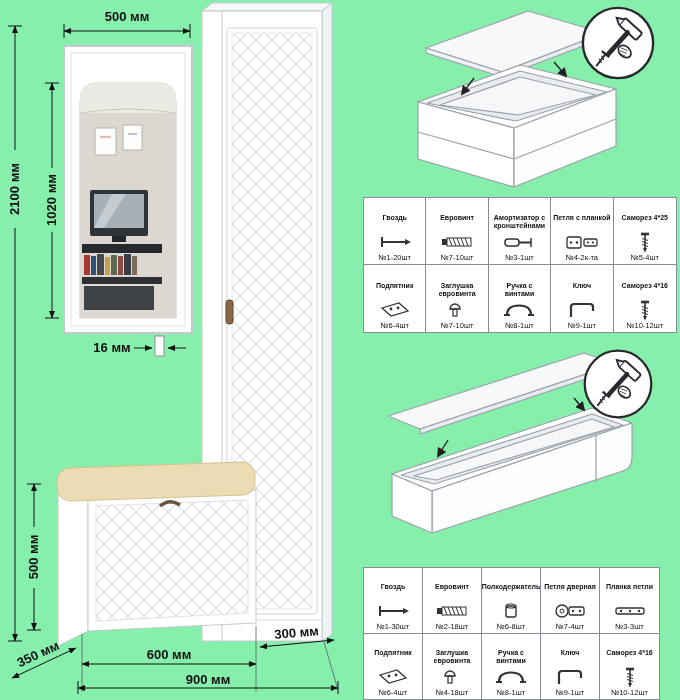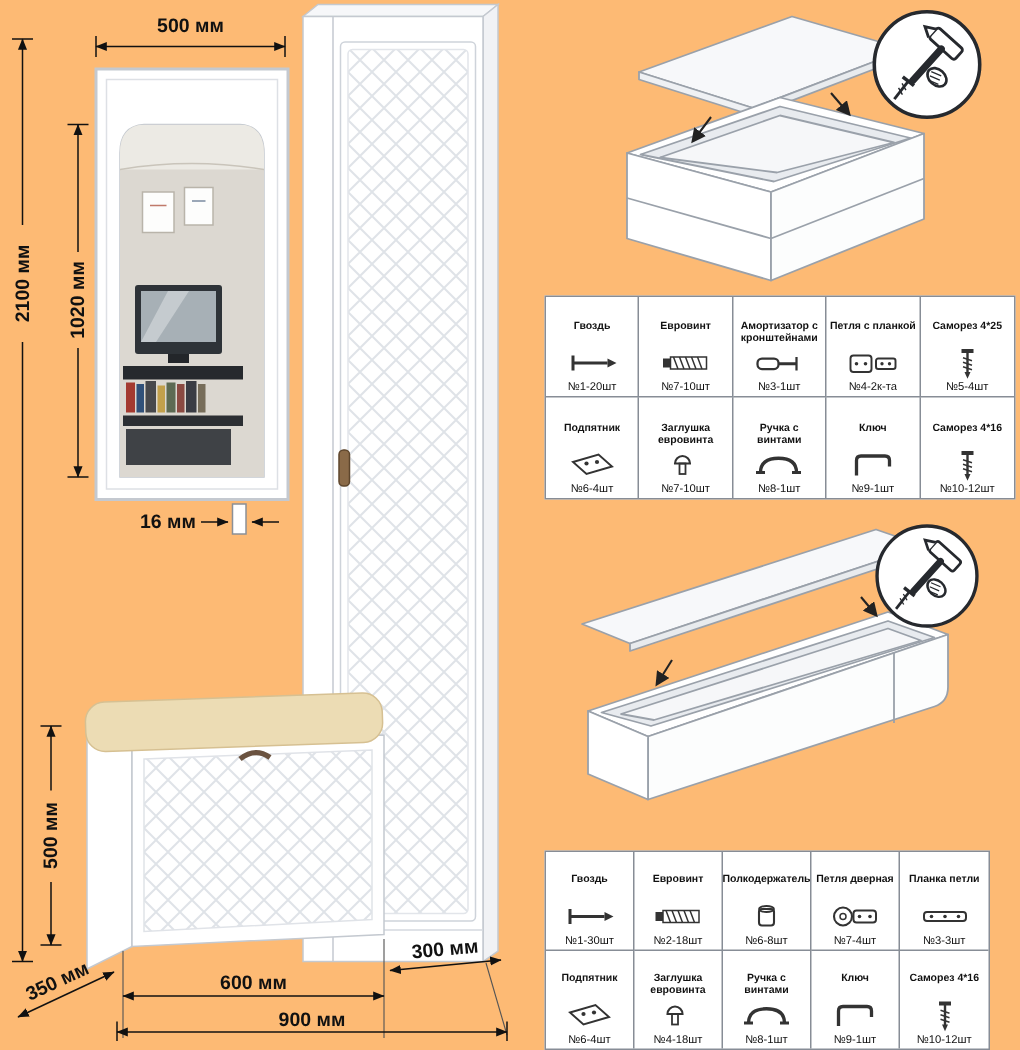--- a/index.html
+++ b/index.html
@@ -1,17 +1,17 @@
 <!DOCTYPE html>
 <html><head>
 <meta charset="utf-8">
 <style>
   *{box-sizing:border-box}
   html,body{margin:0;padding:0;background:#fff}
-  .page{position:relative;width:680px;height:700px;background:#fdba74;overflow:hidden;
+  .page{position:relative;width:680px;height:700px;background:#86efac;overflow:hidden;
         font-family:"Liberation Sans",sans-serif;color:#111}
   svg.abs{position:absolute}
   svg text{font-family:"Liberation Sans",sans-serif}
   .hw-table{position:absolute;display:grid;grid-template-columns:repeat(5,1fr);
             grid-template-rows:repeat(2,1fr);background:#fff;border:1px solid #878d96}
   .hw-cell{border-right:1px solid #878d96;border-bottom:1px solid #878d96;
            display:flex;flex-direction:column;align-items:center;justify-content:flex-end;
            padding:3px 2px 2px;text-align:center;overflow:hidden}
   .hw-cell:nth-child(5n){border-right:none}
   .hw-cell:nth-child(n+6){border-bottom:none}

